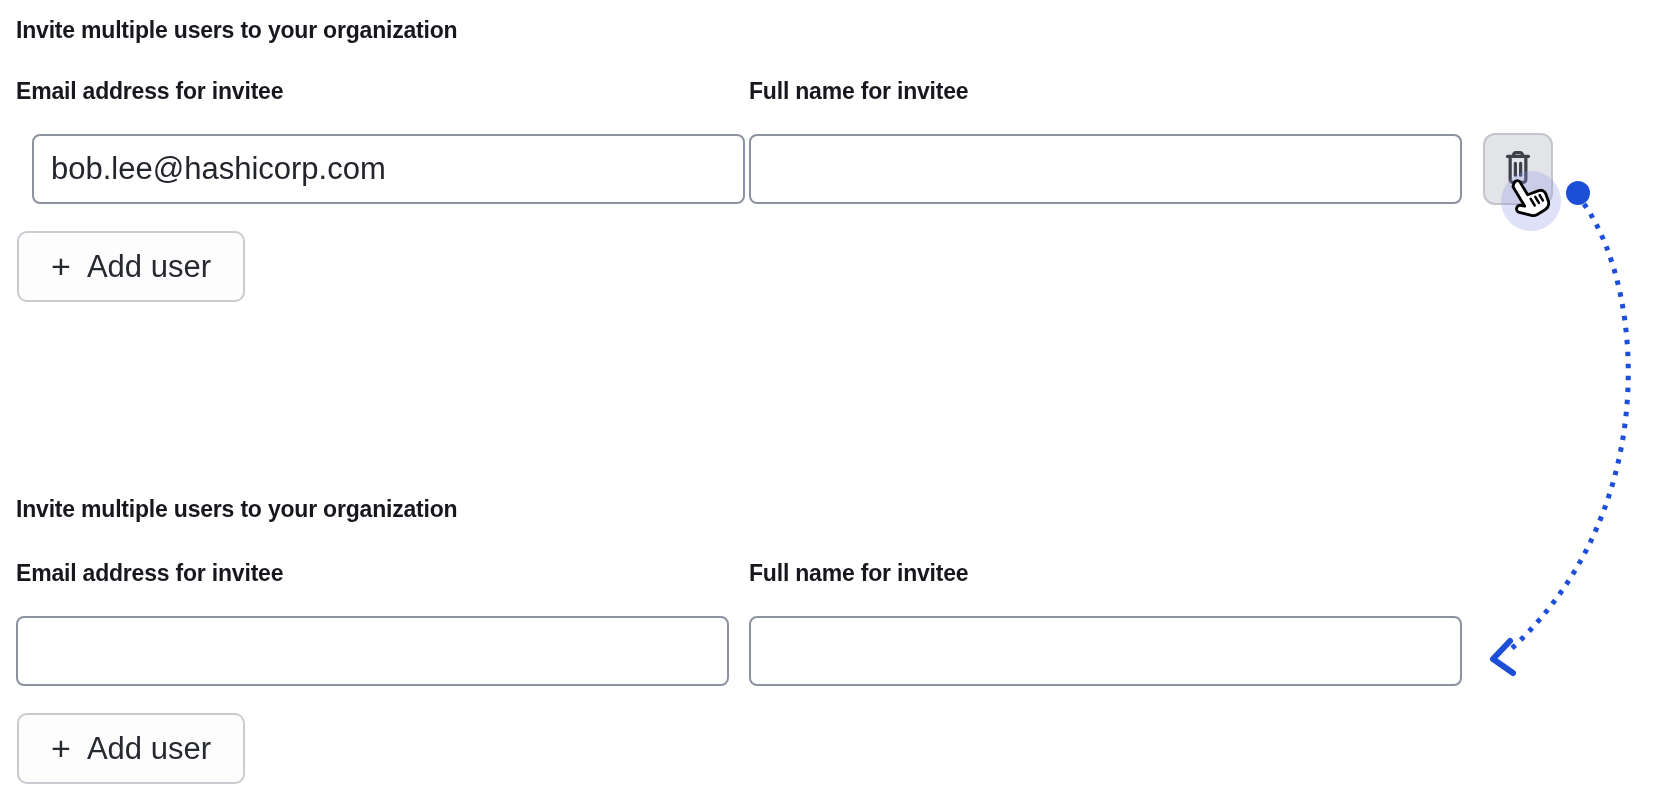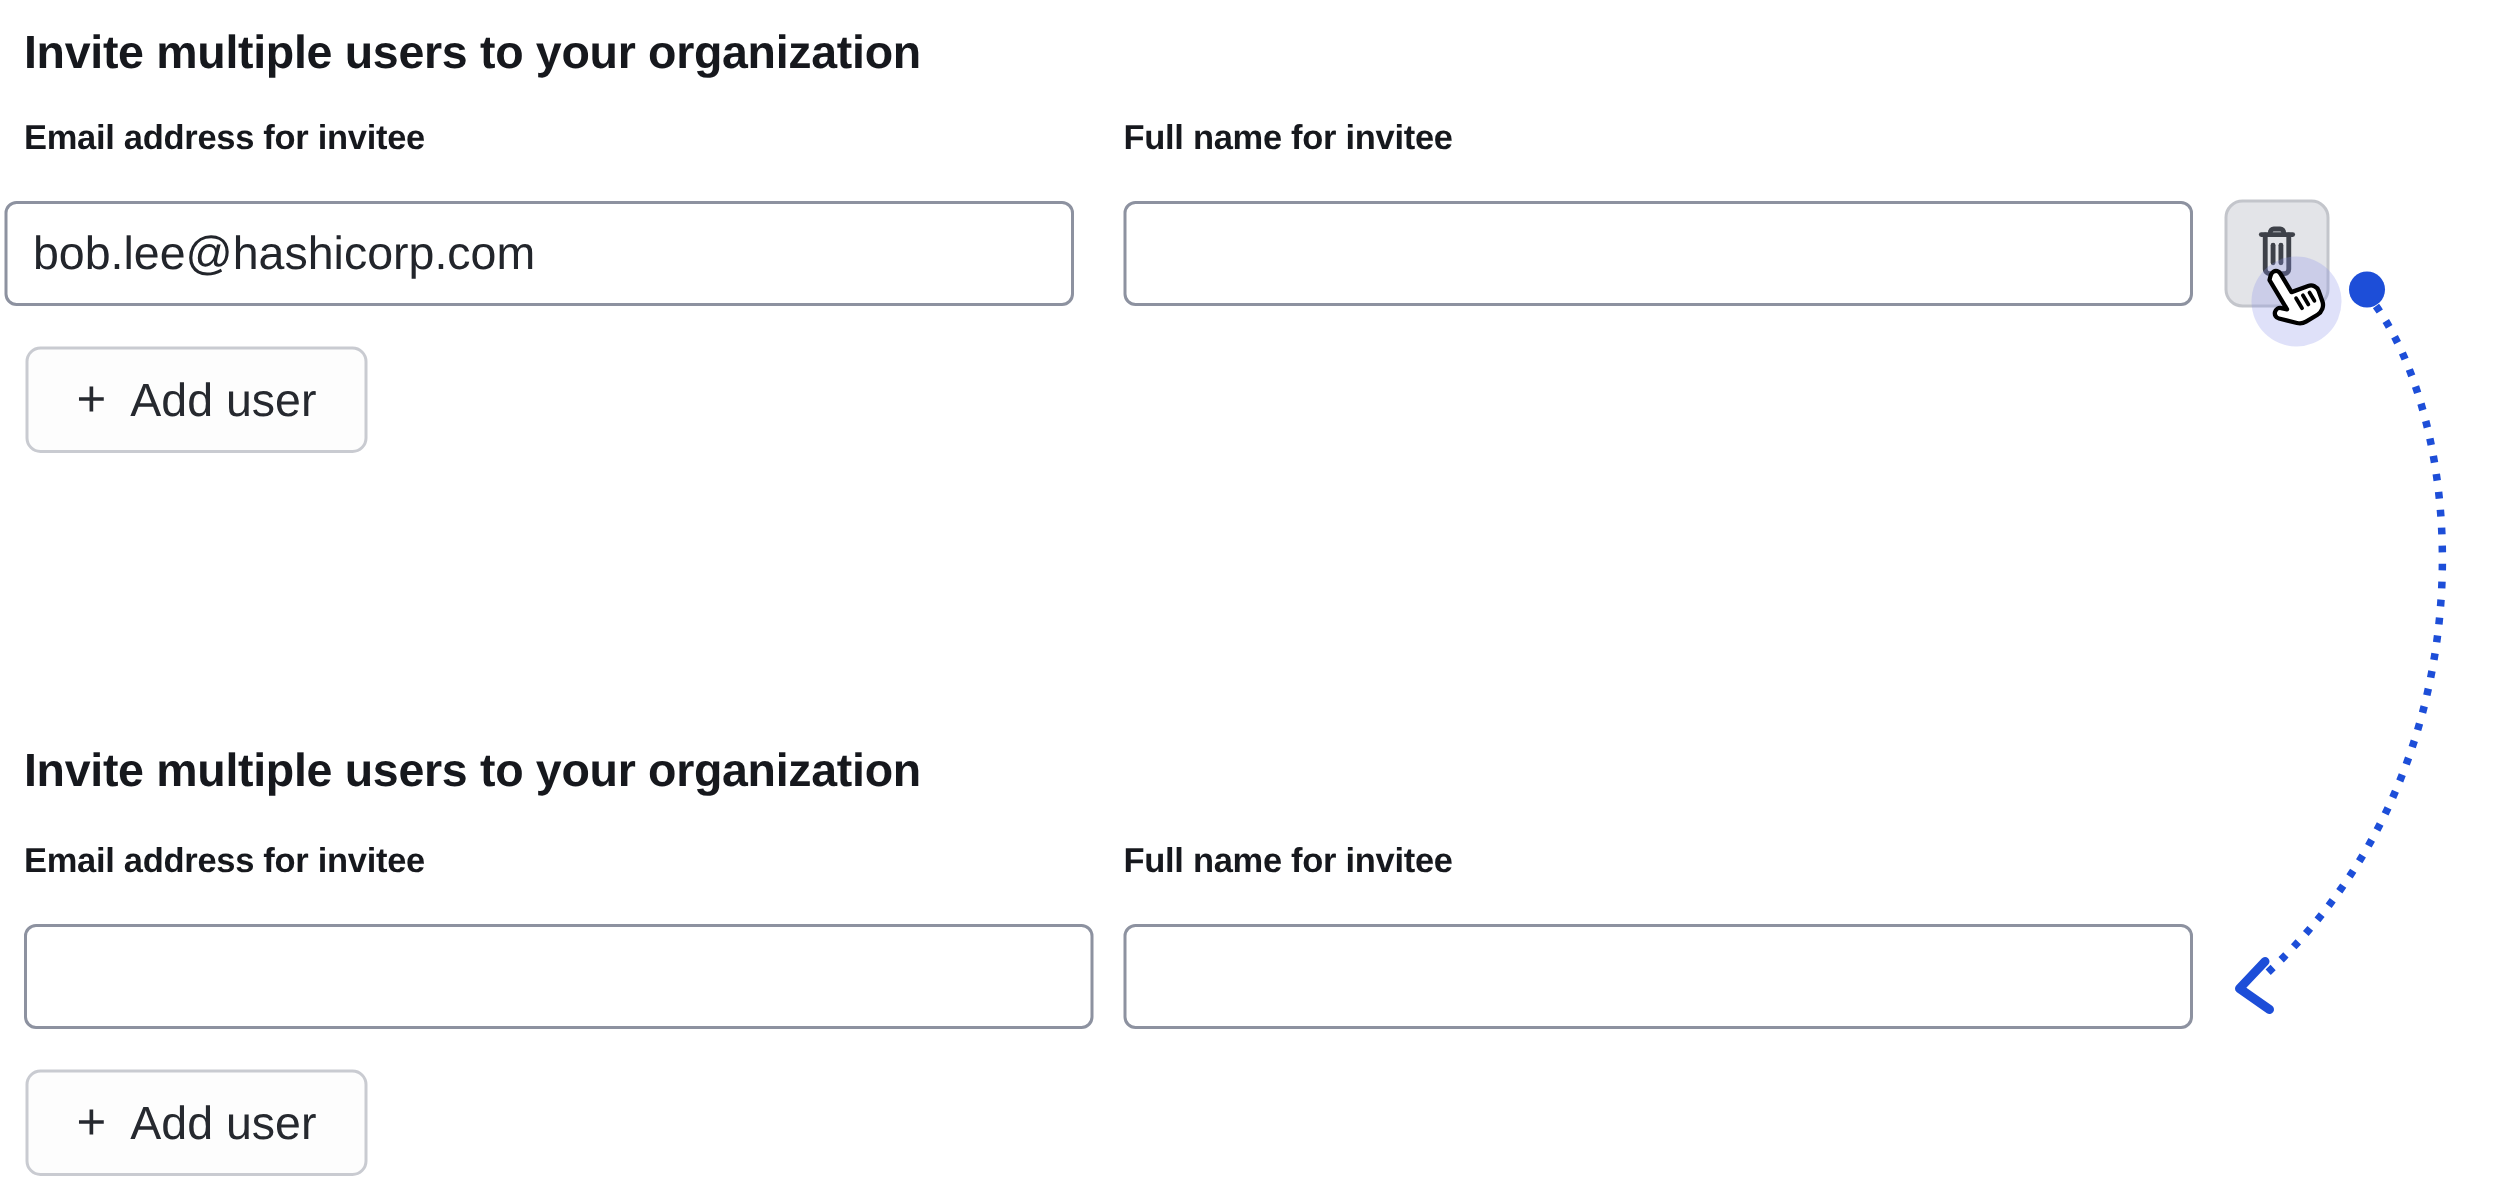--- a/index.html
+++ b/index.html
@@ -4,21 +4,21 @@
 <style>
   html,body{margin:0;padding:0;}
   body{
     width:1672px;height:800px;position:relative;background:#ffffff;
     font-family:"Liberation Sans","DejaVu Sans",sans-serif;
     color:var(--text-primary,#16181d);
     overflow:hidden;
   }
   .abs{position:absolute;}
   .heading{
-    font-size:31px;font-weight:700;letter-spacing:-0.2px;color:var(--text-primary,#16181d);
+    font-size:23px;font-weight:700;letter-spacing:-0.2px;color:var(--text-primary,#16181d);
     white-space:nowrap;
   }
   .field-label{
     font-size:23px;font-weight:700;letter-spacing:-0.2px;color:var(--text-primary,#16181d);
     white-space:nowrap;
   }
   .text-input{
     box-sizing:border-box;
     width:713px;height:70px;
     border:2px solid var(--input-border,#8d92a0);
@@ -62,21 +62,21 @@
 </style>
 </head>
 <body>
 
 <section>
   <div class="abs heading" style="left:16px;top:17px;">Invite multiple users to your organization</div>
 
   <div class="abs field-label" style="left:16px;top:78px;">Email address for invitee</div>
   <div class="abs field-label" style="left:749px;top:78px;">Full name for invitee</div>
 
-  <input class="abs text-input" style="left: 3px; top: 134px;" type="text" value="bob.lee@hashicorp.com">
+  <input class="abs text-input" style="left: 32px; top: 134px;" type="text" value="bob.lee@hashicorp.com">
   <input class="abs text-input" style="left: 749px; top: 134px;" type="text" value="">
 
   <button class="abs icon-btn" style="left:1483px;top:133px;">
     <span style="display:flex;">
       <svg width="38" height="40" viewBox="0 0 24 26" fill="none" stroke="#3e4149" stroke-width="2.1" stroke-linecap="round" stroke-linejoin="round">
         <path d="M9.1 4.6 V3.9 a1.5 1.5 0 0 1 1.5 -1.5 h2.8 a1.5 1.5 0 0 1 1.5 1.5 v0.7"></path>
         <path d="M5.2 4.8 h13.6"></path>
         <path d="M6.9 4.9 v14.9 a1.9 1.9 0 0 0 1.9 1.9 h6.4 a1.9 1.9 0 0 0 1.9 -1.9 V4.9"></path>
         <path d="M10.3 9.4 v7.6"></path>
         <path d="M13.7 9.4 v7.6"></path>

